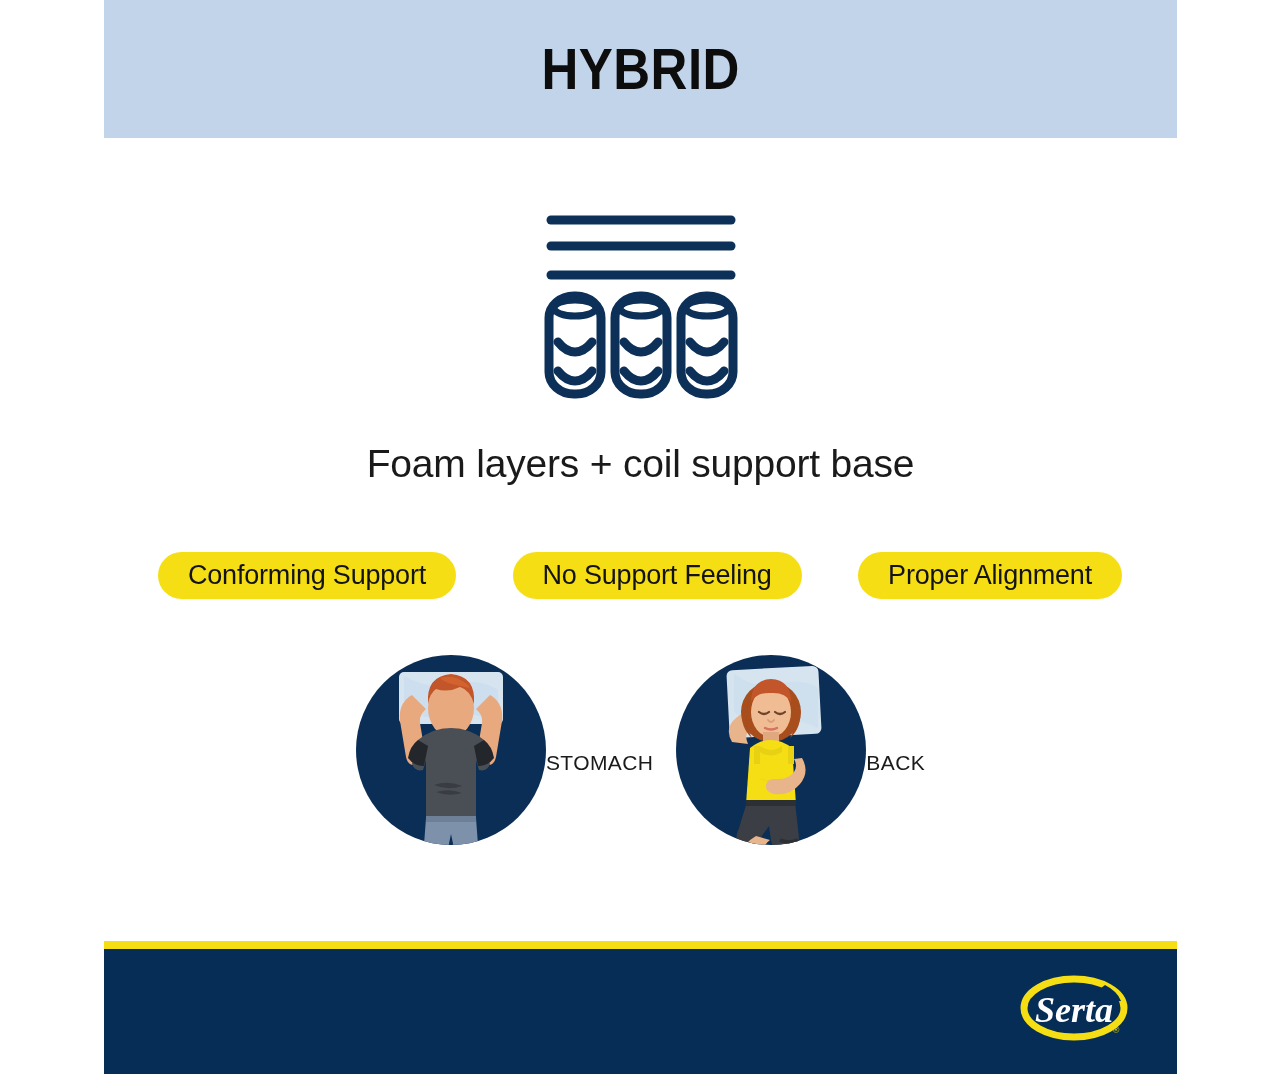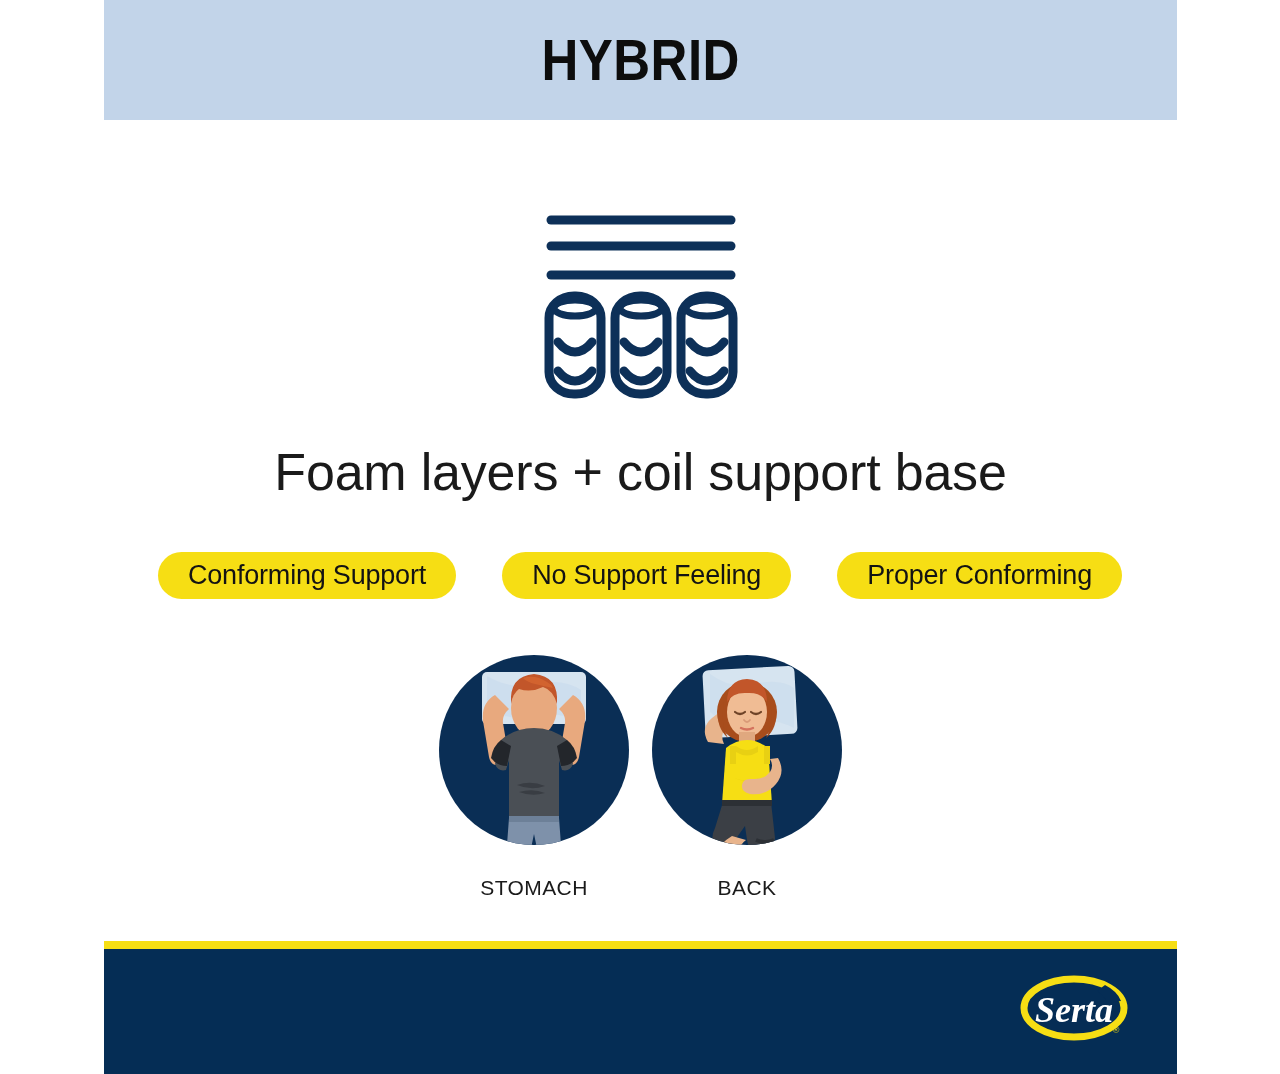--- a/index.html
+++ b/index.html
@@ -30,21 +30,21 @@
     background: #ffffff;
     overflow: hidden;
   }
 
   
   .header {
     position: absolute;
     left: 0;
     top: 0;
     width: 1073px;
-    height: 120px;
+    height: 138px;
     background: #c2d4e9;
     display: flex;
     align-items: center;
     justify-content: center;
   }
   .header-title {
     font-family: "Liberation Sans Narrow", "Liberation Sans", sans-serif;
     font-size: 58px;
     font-weight: bold;
     color: #0d0d0d;
@@ -63,21 +63,21 @@
     justify-content: center;
   }
 
   
   .subtitle {
     position: absolute;
     left: 0;
     top: 442px;
     width: 1073px;
     text-align: center;
-    font-size: 52px;
+    font-size: 39px;
     font-weight: 300;
     color: #1a1a1a;
     letter-spacing: -0.2px;
   }
 
   
   .pill-row {
     position: absolute;
     left: 54px;
     top: 552px;
@@ -108,21 +108,21 @@
     position: absolute;
     left: 0;
     top: 650px;
     width: 1073px;
     display: flex;
     justify-content: center;
     gap: 23px;
   }
   .sleeper {
     display: flex;
-    flex-direction: column;
+    flex-direction: row;
     align-items: center;
   }
   .sleeper-circle {
     width: 190px;
     height: 200px;
     display: block;
   }
   .sleeper-label {
     margin-top: 26px;
     font-size: 21px;
@@ -197,21 +197,21 @@
           <path d="M149 175 q8 10 17 10 q9 0 17 -10" fill="none" stroke="#0d3058" stroke-width="9" stroke-linecap="round"></path>
         </g>
       </svg>
     </div>
 
     <div class="subtitle">Foam layers + coil support base</div>
 
     <div class="pill-row">
       <div class="pill">Conforming Support</div>
       <div class="pill">No Support Feeling</div>
-      <div class="pill">Proper Conforming</div>
+      <div class="pill">Proper Alignment</div>
     </div>
 
     <div class="sleepers">
 
       <div class="sleeper">
         <svg class="sleeper-circle" viewBox="0 0 190 200" aria-hidden="true">
           <defs>
             <clipPath id="clipStomach">
                 <circle cx="95" cy="100" r="95"></circle>
               </clipPath>

